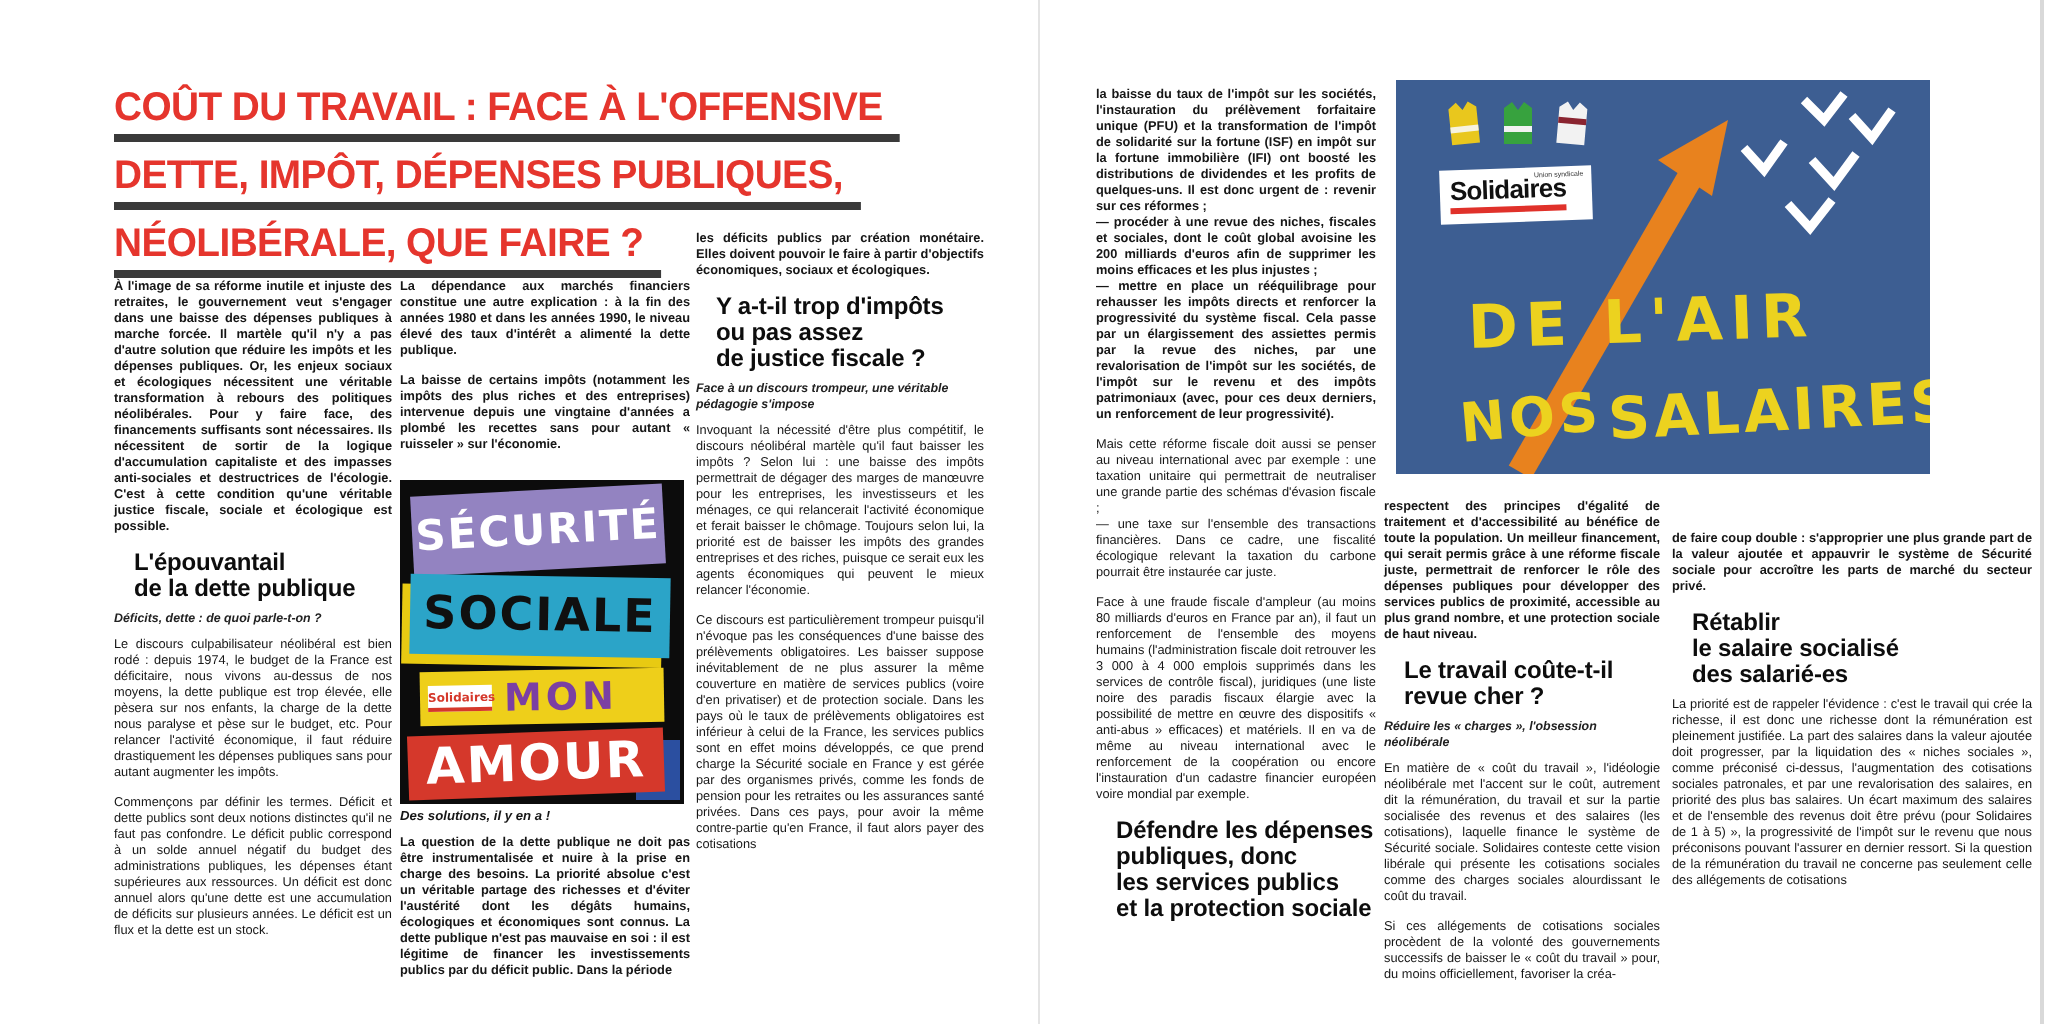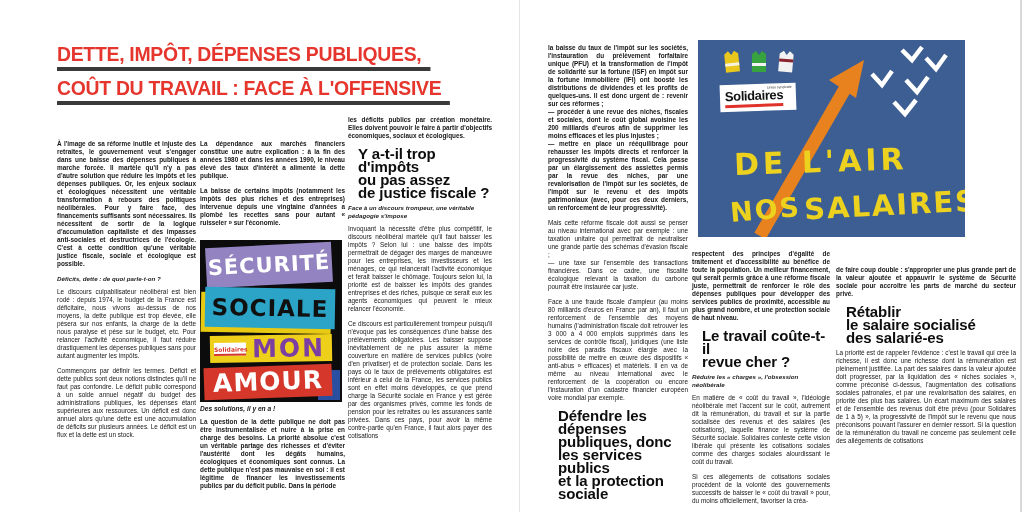--- a/index.html
+++ b/index.html
@@ -23,21 +23,21 @@
   }
 
   
   .col { position: absolute; }
   .para {
     font-size: 6.4px; line-height: 8px; text-align: justify;
     color: #161616; margin: 0 0 7px 0; white-space: pre-line;
   }
   .b { font-weight: bold; }
   .h-sec {
-    font-weight: bold; color: #0d0d0d; font-size: 15px; line-height: 13px;
+    font-weight: bold; color: #0d0d0d; font-size: 12px; line-height: 13px;
     padding-left: 10px; margin: 4px 0 5px 0; white-space: pre-line;
     letter-spacing: -0.1px;
   }
   .kicker {
     font-style: italic; font-weight: bold; font-size: 6.2px; line-height: 8px;
     color: #222; margin: 0 0 5px 0;
   }
   .caption { font-style: italic; font-weight: bold; font-size: 6.6px; margin: 3px 0 6px 0; color:#161616; }
 
   
@@ -49,21 +49,21 @@
   .p1-accent-blue { left: 118px; top: 130px; width: 22px; height: 30px; background: #2b4fa0; }
   .p1-purple { left: 6px; top: 5px; width: 126px; height: 40px; background: #9383c1;
                transform: rotate(-3deg); color: #fff; font-size: 21px; line-height: 40px; letter-spacing: 1px; }
   .p1-teal { left: 5px; top: 48px; width: 130px; height: 40px; background: #2ba4c8;
              box-shadow: -4px 5px 0 #e8ca12; transform: rotate(1deg);
              color: #101010; font-size: 23px; line-height: 40px; letter-spacing: 1px; }
   .p1-yellow { left: 10px; top: 95px; width: 122px; height: 27px; background: #eecf1a; transform: rotate(-1deg); }
   .p1-chip { position: absolute; left: 4px; top: 7px; width: 32px; height: 13px; background: #ffffff;
              color: #d5382b; font-size: 6px; font-weight: bold; line-height: 13px; text-align: center;
              border-bottom: 2px solid #d5382b; }
-  .p1-mon { position: absolute; left: 42px; top: 2px; color: #7b3fa3; font-size: 25px; line-height: 24px; letter-spacing: 2px; }
+  .p1-mon { position: absolute; left: 42px; top: 2px; color: #7b3fa3; font-size: 19px; line-height: 24px; letter-spacing: 2px; }
   .p1-red { left: 4px; top: 126px; width: 128px; height: 32px; background: #d5382b;
             transform: rotate(-2deg); color: #fff; font-size: 25px; line-height: 32px; letter-spacing: 1px; }
 
   
   .poster2 { position: absolute; left: 698px; top: 40px; width: 267px; height: 197px;
              background: #3d5e92; overflow: hidden; }
   .vests { position: absolute; left: 24px; top: 10px; display: flex; gap: 7px; }
   .vest { width: 20px; height: 24px; display: inline-block; }
   .vest.v1 { transform: rotate(-6deg); }
   .vest.v3 { transform: rotate(5deg); }
@@ -80,26 +80,29 @@
   .p2-w3 { left: 106px; top: 148px; font-size: 29px; letter-spacing: 2px; transform: rotate(-3deg); }
 
   
   .gutter { position: absolute; left: 519px; top: 0; width: 1px; height: 512px; background: #e4e4e4; }
   .page-edge { position: absolute; left: 1020px; top: 0; width: 2px; height: 512px; background: #d9d9d9; }
 </style>
 </head>
 <body>
 
 <div class="headline">
+  <div class="hl-line"><span>COÛT DU TRAVAIL : FACE À L'OFFENSIVE</span></div>
   <div class="hl-line"><span>DETTE, IMPÔT, DÉPENSES PUBLIQUES,</span></div>
-  <div class="hl-line"><span>COÛT DU TRAVAIL : FACE À L'OFFENSIVE</span></div>
+  <div class="hl-line"><span>NÉOLIBÉRALE, QUE FAIRE ?</span></div>
 </div>
 
 <div class="col" style="left:57px; top:140px; width:139px;">
   <div class="para b">À l'image de sa réforme inutile et injuste des retraites, le gouvernement veut s'engager dans une baisse des dépenses publiques à marche forcée. Il martèle qu'il n'y a pas d'autre solution que réduire les impôts et les dépenses publiques. Or, les enjeux sociaux et écologiques nécessitent une véritable transformation à rebours des politiques néolibérales. Pour y faire face, des financements suffisants sont nécessaires. Ils nécessitent de sortir de la logique d'accumulation capitaliste et des impasses anti-sociales et destructrices de l'écologie. C'est à cette condition qu'une véritable justice fiscale, sociale et écologique est possible.</div>
+  <div class="h-sec">L'épouvantail
+de la dette publique</div>
   <div class="kicker">Déficits, dette : de quoi parle-t-on ?</div>
   <div class="para">Le discours culpabilisateur néolibéral est bien rodé : depuis 1974, le budget de la France est déficitaire, nous vivons au-dessus de nos moyens, la dette publique est trop élevée, elle pèsera sur nos enfants, la charge de la dette nous paralyse et pèse sur le budget, etc. Pour relancer l'activité économique, il faut réduire drastiquement les dépenses publiques sans pour autant augmenter les impôts.</div>
   <div class="para">Commençons par définir les termes. Déficit et dette publics sont deux notions distinctes qu'il ne faut pas confondre. Le déficit public correspond à un solde annuel négatif du budget des administrations publiques, les dépenses étant supérieures aux ressources. Un déficit est donc annuel alors qu'une dette est une accumulation de déficits sur plusieurs années. Le déficit est un flux et la dette est un stock.</div>
 </div>
 
 <div class="col" style="left:200px; top:140px; width:145px;">
   <div class="para b">La dépendance aux marchés financiers constitue une autre explication : à la fin des années 1980 et dans les années 1990, le niveau élevé des taux d'intérêt a alimenté la dette publique.</div>
   <div class="para b">La baisse de certains impôts (notamment les impôts des plus riches et des entreprises) intervenue depuis une vingtaine d'années a plombé les recettes sans pour autant « ruisseler » sur l'économie.</div>
 
   <div class="poster1">

